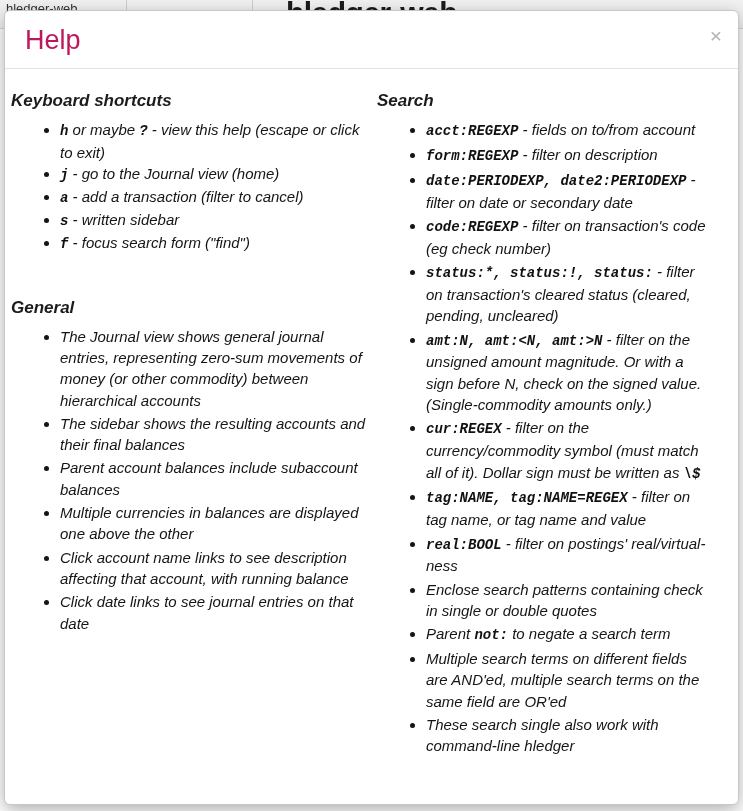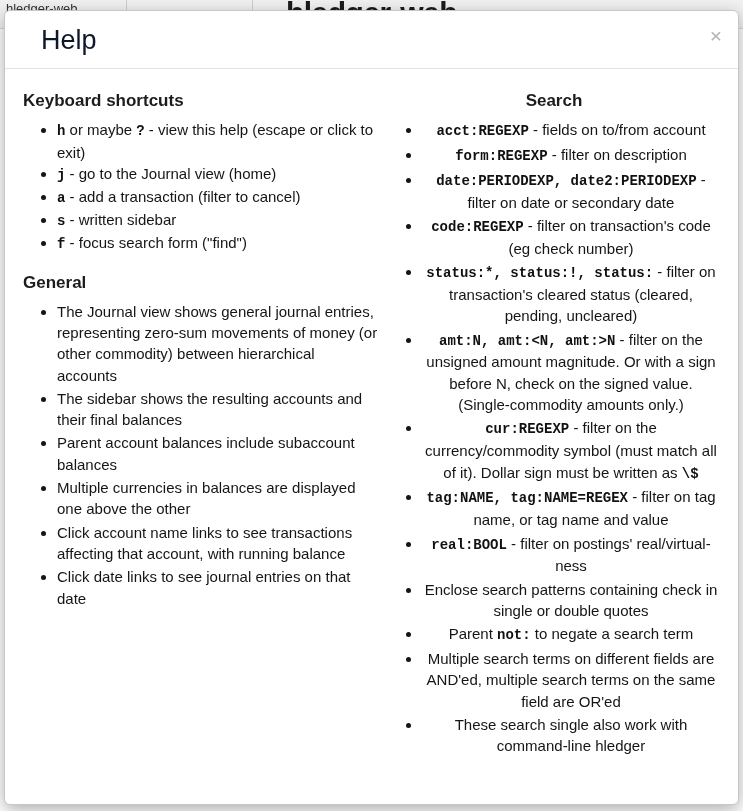--- a/index.html
+++ b/index.html
@@ -74,65 +74,66 @@
     overflow: hidden;
   }
   .modal-header {
     position: relative;
     height: 58px;
     border-bottom: 1px solid #e2e2e2;
     box-sizing: border-box;
   }
   .modal-title {
     position: absolute;
-    left: 36px;
+    left: 20px;
     top: 14px;
     font-size: 27px;
     font-weight: normal;
-    color: #0f172a;
+    color: #be185d;
   }
   .modal-close {
     position: absolute;
     right: 16px;
     top: 14px;
     font-size: 21px;
     line-height: 1;
     color: #b3b3b3;
     cursor: pointer;
     background: none;
     border: none;
     padding: 0;
     font-family: "Liberation Sans", sans-serif;
   }
   .modal-body {
     display: flex;
-    padding: 16px 18px 10px 18px;
-    box-sizing: border-box;
+    padding: 16px 18px 10px 6px;
+    box-sizing: border-box;
+    font-style: italic;
   }
   .col {
     box-sizing: border-box;
   }
   .col-left { width: 366px; padding-right: 10px; }
-  .col-right { width: 333px; text-align: center; }
+  .col-right { width: 333px; }
 
   h4.section {
     margin: 6px 0 8px 0;
     font-size: 17px;
     font-weight: bold;
     color: #1c1c1c;
   }
-  h4.section.general { margin-top: 18px; }
+  h4.section.general { margin-top: 43px; }
 
   ul.list {
     margin: 0 0 0 0;
     padding-left: 34px;
     list-style: disc;
   }
   ul.list li {
-    margin: 0 0 2px 0;
+    margin: 0 0 2px 15px;
     line-height: 1.42;
     font-size: 15px;
     color: #151515;
   }
   ul.list.tight li { margin-bottom: 0px; }
 
   code, .kbd {
     font-family: "Liberation Mono", monospace;
     font-weight: bold;
     font-size: 14px;
@@ -178,21 +179,21 @@
           <code class="kbd">f</code><span> - focus search form ("find")</span>
         </li>
       </ul>
 
       <h4 class="section general">General</h4>
       <ul class="list">
         <li>The Journal view shows general journal entries, representing zero-sum movements of money (or other commodity) between hierarchical accounts</li>
         <li>The sidebar shows the resulting accounts and their final balances</li>
         <li>Parent account balances include subaccount balances</li>
         <li>Multiple currencies in balances are displayed one above the other</li>
-        <li>Click account name links to see transactions affecting that account, with running balance</li>
+        <li>Click account name links to see description affecting that account, with running balance</li>
         <li>Click date links to see journal entries on that date</li>
       </ul>
     </div>
 
     <div class="col col-right">
       <h4 class="section">Search</h4>
       <ul class="list">
         <li>
           <code>acct:REGEXP</code><span> - fields on to/from account</span>
         </li>
@@ -205,21 +206,21 @@
         <li>
           <code>code:REGEXP</code><span> - filter on transaction's code (eg check number)</span>
         </li>
         <li>
           <code>status:*, status:!, status:</code><span> - filter on transaction's cleared status (cleared, pending, uncleared)</span>
         </li>
         <li>
           <code>amt:N, amt:&lt;N, amt:&gt;N</code><span> - filter on the unsigned amount magnitude. Or with a sign before N, check on the signed value. (Single-commodity amounts only.)</span>
         </li>
         <li>
-          <code>cur:REGEXP</code><span> - filter on the currency/commodity symbol (must match all of it). Dollar sign must be written as </span><code>\$</code>
+          <code>cur:REGEX</code><span> - filter on the currency/commodity symbol (must match all of it). Dollar sign must be written as </span><code>\$</code>
         </li>
         <li>
           <code>tag:NAME, tag:NAME=REGEX</code><span> - filter on tag name, or tag name and value</span>
         </li>
         <li>
           <code>real:BOOL</code><span> - filter on postings' real/virtual-ness</span>
         </li>
         <li>Enclose search patterns containing check in single or double quotes</li>
         <li>
           <span>Parent </span><code>not:</code><span> to negate a search term</span>

